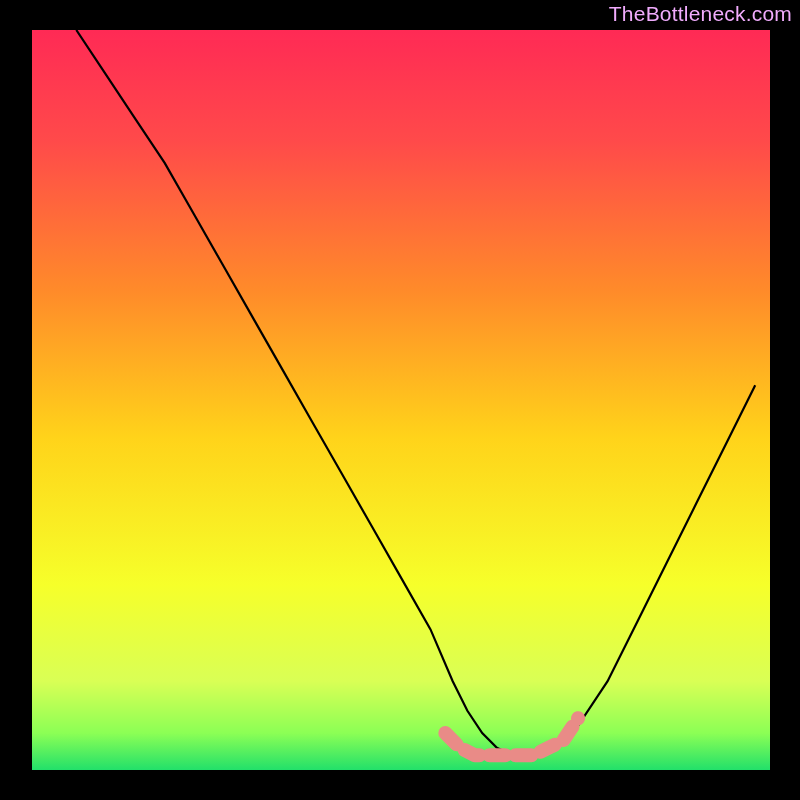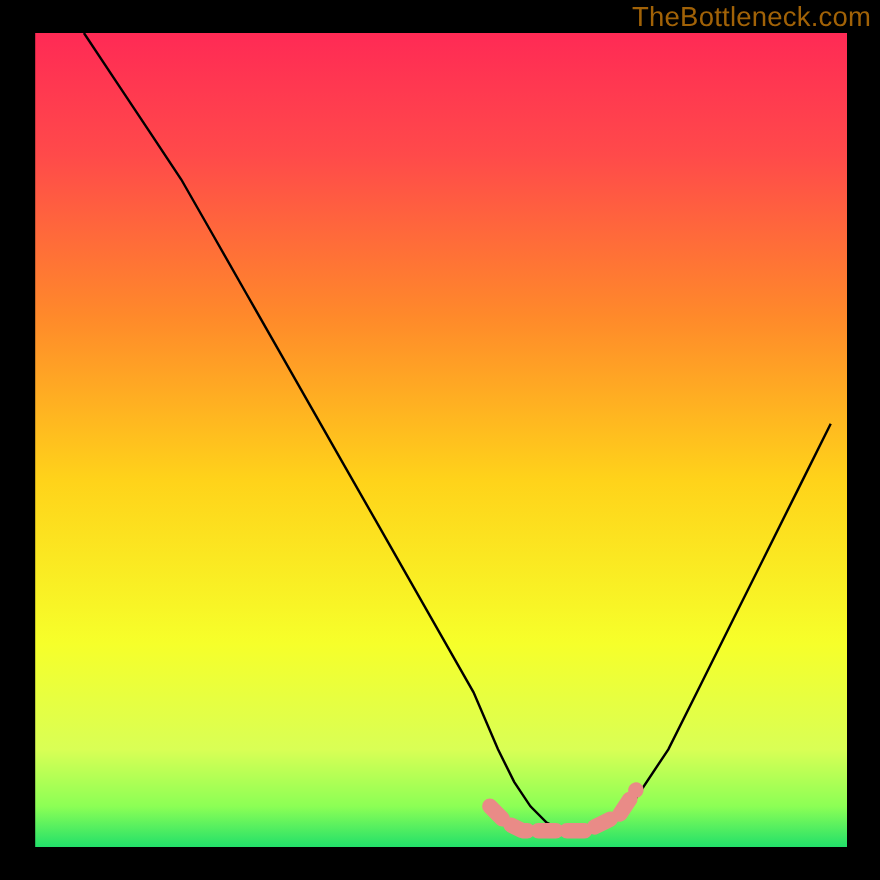--- a/index.html
+++ b/index.html
@@ -15,23 +15,23 @@
     top: 0;
     left: 0;
     width: 800px;
     height: 800px;
     background: #000;
   }
   .watermark {
     position: absolute;
     top: 2px;
     right: 8px;
-    color: #a16207;
+    color: #f0abfc;
     font-family: "Helvetica Neue", Arial, sans-serif;
-    font-size: 25px;
+    font-size: 21px;
     font-weight: 400;
     letter-spacing: 0.2px;
     user-select: none;
   }
   svg {
     position: absolute;
     top: 0;
     left: 0;
   }
 </style>

